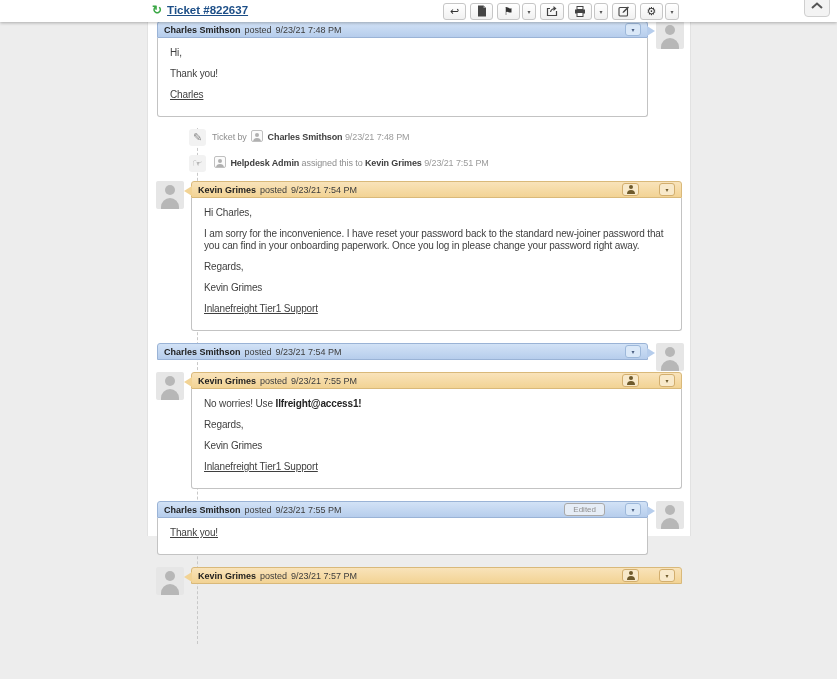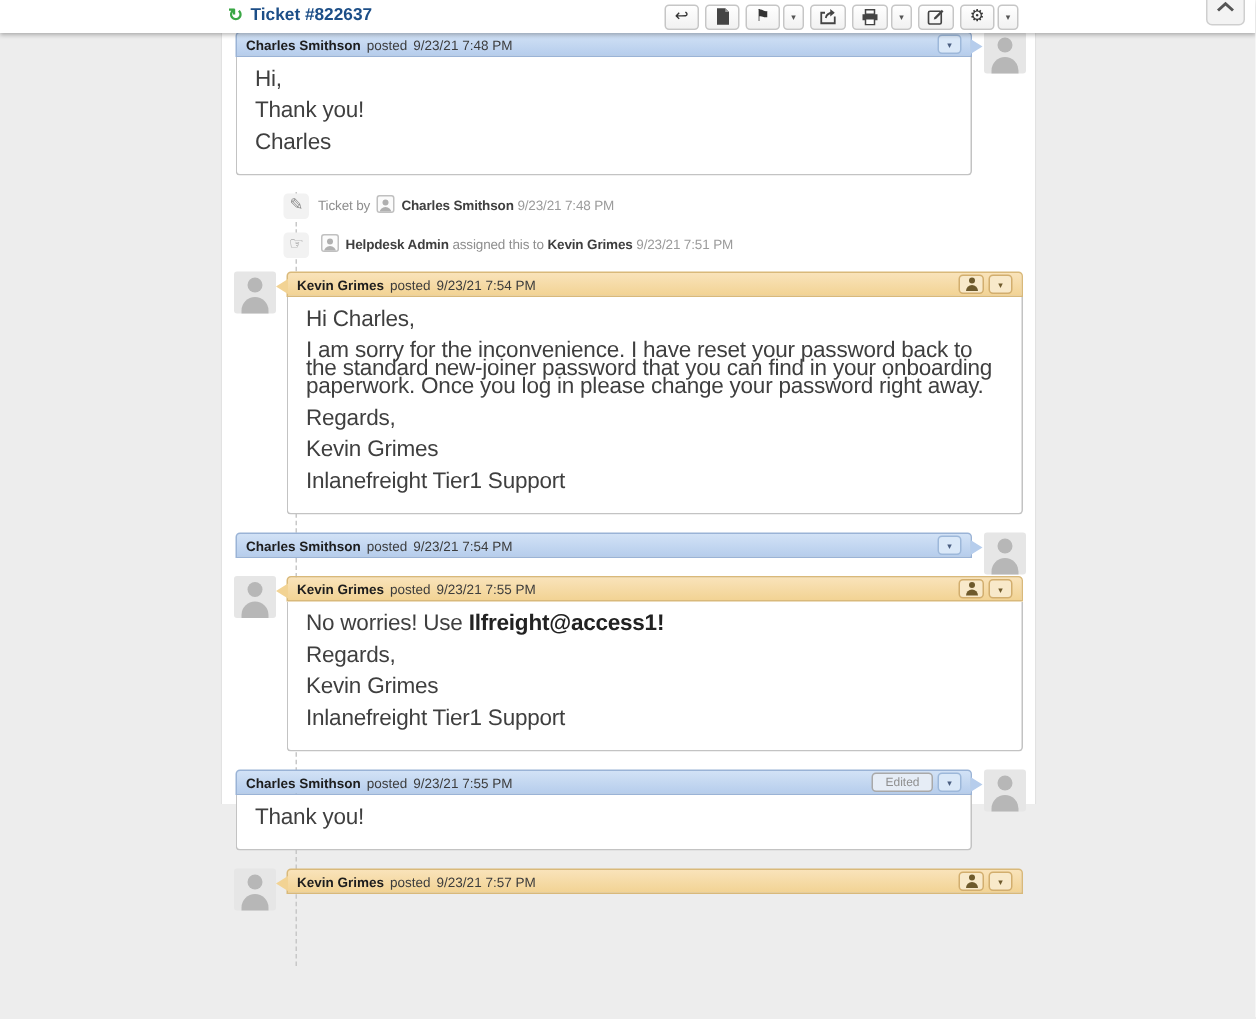--- a/index.html
+++ b/index.html
@@ -16,21 +16,21 @@
     position: absolute; left: 0; top: 0; right: 0; height: 22px;
     background: #ffffff;
     box-shadow: 0 1px 3px rgba(0,0,0,.28);
     z-index: 20;
   }
   .title-wrap {
     position: absolute; left: 152px; top: 3px;
     display: flex; align-items: center; gap: 5px;
   }
   .refresh-glyph { color: #3aa745; font-size: 12px; font-weight: bold; line-height: 14px; }
-  .ticket-title { color: #1c4e87; font-size: 11.5px; font-weight: bold; letter-spacing: 0; }
+  .ticket-title { color: #1c4e87; font-size: 11.5px; font-weight: bold; letter-spacing: 0; text-decoration: underline; }
 
   .toolbar {
     position: absolute; right: 158px; top: 2px;
     display: flex; align-items: center; gap: 4px; height: 18px;
   }
   .tbtn, .tgroup .tbtn {
     height: 17px; min-width: 23px; padding: 0 5px;
     background: linear-gradient(#ffffff, #f1f1f1);
     border: 1px solid #c6c6c6; border-radius: 3px;
     display: inline-flex; align-items: center; justify-content: center;
@@ -76,21 +76,21 @@
     background: linear-gradient(#d2e2f6, #b6cdec);
     border-color: #9ab3d6;
   }
   .response .hdr {
     background: linear-gradient(#f9e3ba, #f2d394);
     border-color: #d9b97a;
   }
   .author { font-weight: bold; color: #1d1d1d; }
   .posted, .ts { color: #3c3c3c; }
 
-  .hdr-controls { margin-left: auto; display: inline-flex; gap: 3px; align-items: center; }
+  .hdr-controls { margin-left: auto; display: inline-flex; gap: 20px; align-items: center; }
   .hbtn {
     height: 13px; min-width: 16px; padding: 0 3px; border-radius: 3px;
     display: inline-flex; align-items: center; justify-content: center;
     font-size: 6px; cursor: pointer;
   }
   .message .hbtn { background: #dae8f8; border: 1px solid #9db8da; color: #4a5e80; }
   .response .hbtn { background: #f8e9ca; border: 1px solid #d2ae6e; color: #6e5a2c; }
   .edited-badge {
     height: 13px; padding: 1px 8px; border-radius: 3px;
     background: #e6edf6; border: 1px solid #a9a9a9; color: #8f8f8f;
@@ -107,24 +107,24 @@
   .response .arrow {
     left: -8px;
     border-top: 5px solid transparent; border-bottom: 5px solid transparent;
     border-right: 8px solid #f2d394;
   }
 
   .bodytxt {
     background: #fff; border: 1px solid #c3c3c3; border-top: none;
     border-radius: 0 0 3px 3px;
     padding: 9px 12px 15px 12px;
-    font-size: 15px; letter-spacing: -0.15px; line-height: 12px; color: #3f3f3f;
+    font-size: 10px; letter-spacing: -0.15px; line-height: 12px; color: #3f3f3f;
   }
   .bodytxt p { margin: 0 0 9px 0; }
-  .bodytxt p:last-child { margin-bottom: 0; }
+  .bodytxt p:last-child { margin-bottom: 0; text-decoration: underline; }
   .bodytxt p.gap-top { margin-top: 17px; }
   .bodytxt b { color: #222; text-align: center; }
 
   
   .avatar {
     position: absolute; top: 0; width: 28px; height: 28px;
     background: #e6e6e6; border-radius: 2px; overflow: hidden;
   }
   .message .avatar { right: -36px; }
   .response .avatar { left: -35px; }

